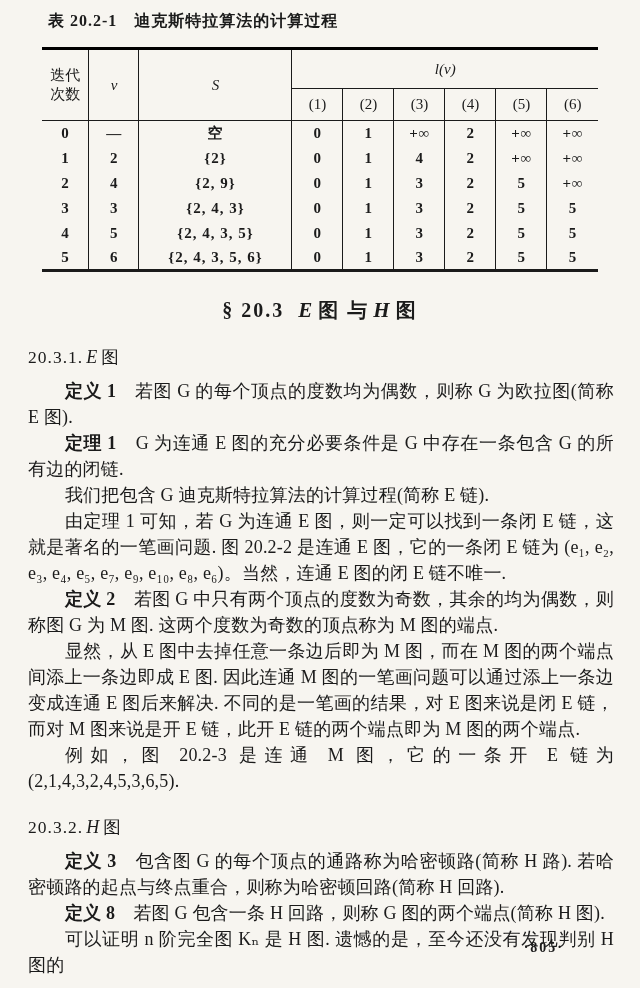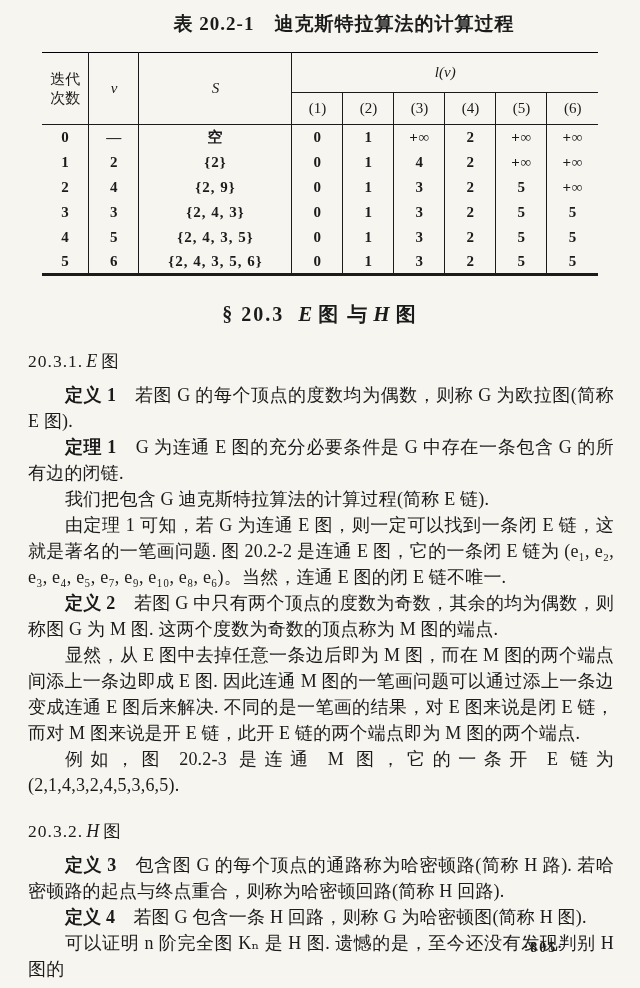--- a/index.html
+++ b/index.html
@@ -6,32 +6,31 @@
   body { background:#f7f5f0; }
   .page {
     position:relative;
     width:640px; height:988px;
     background:#f7f5f0;
     color:#1b1b1b;
     font-family:"Liberation Serif","DejaVu Serif",serif;
     overflow:hidden;
   }
   .caption {
-    text-align:center;
     font-weight:bold;
-    font-size:19px;
+    font-size:16px;
     letter-spacing:1px;
     padding-top:11px;
     margin-left:48px;
   }
   table.dj {
     width:556px;
     margin:15px auto 0 auto;
     border-collapse:collapse;
-    border-top:1px solid #000000;
+    border-top:3px solid #000000;
     border-bottom:3px solid #1b1b1b;
     table-layout:fixed;
   }
   table.dj th, table.dj td {
     border-left:1.5px solid #1b1b1b;
     text-align:center;
     vertical-align:middle;
     padding:0;
     font-size:15px;
   }
@@ -203,19 +202,19 @@
     <p class="para"><span>显然，从 E 图中去掉任意一条边后即为 M 图，而在 M 图的两个端点间添上一条边即成 E 图. 因此连通 M 图的一笔画问题可以通过添上一条边变成连通 E 图后来解决. 不同的是一笔画的结果，对 E 图来说是闭 E 链，而对 M 图来说是开 E 链，此开 E 链的两个端点即为 M 图的两个端点.</span></p>
     <p class="para"><span>例如，图 20.2-3 是连通 M 图，它的一条开 E 链为 (2,1,4,3,2,4,5,3,6,5).</span></p>
   </div>
 
   <div class="subsec">
     <span>20.3.2.</span><i class="it">H</i><span>图</span>
   </div>
 
   <div class="content">
     <p class="para"><b class="lbl">定义 3</b><span>　包含图 G 的每个顶点的通路称为哈密顿路(简称 H 路). 若哈密顿路的起点与终点重合，则称为哈密顿回路(简称 H 回路).</span></p>
-    <p class="para"><b class="lbl">定义 4</b><span>　若图 G 包含一条 H 回路，则称 G 为哈密顿图(简称 H 图).</span></p>
+    <p class="para"><b class="lbl">定义 8</b><span>　若图 G 包含一条 H 回路，则称 G 图的两个端点(简称 H 图).</span></p>
     <p class="para"><span>可以证明 n 阶完全图 Kₙ 是 H 图. 遗憾的是，至今还没有发现判别 H 图的</span></p>
   </div>
 
   <div class="pagenum">·805·</div>
 
 </div>
 
 </body></html>

